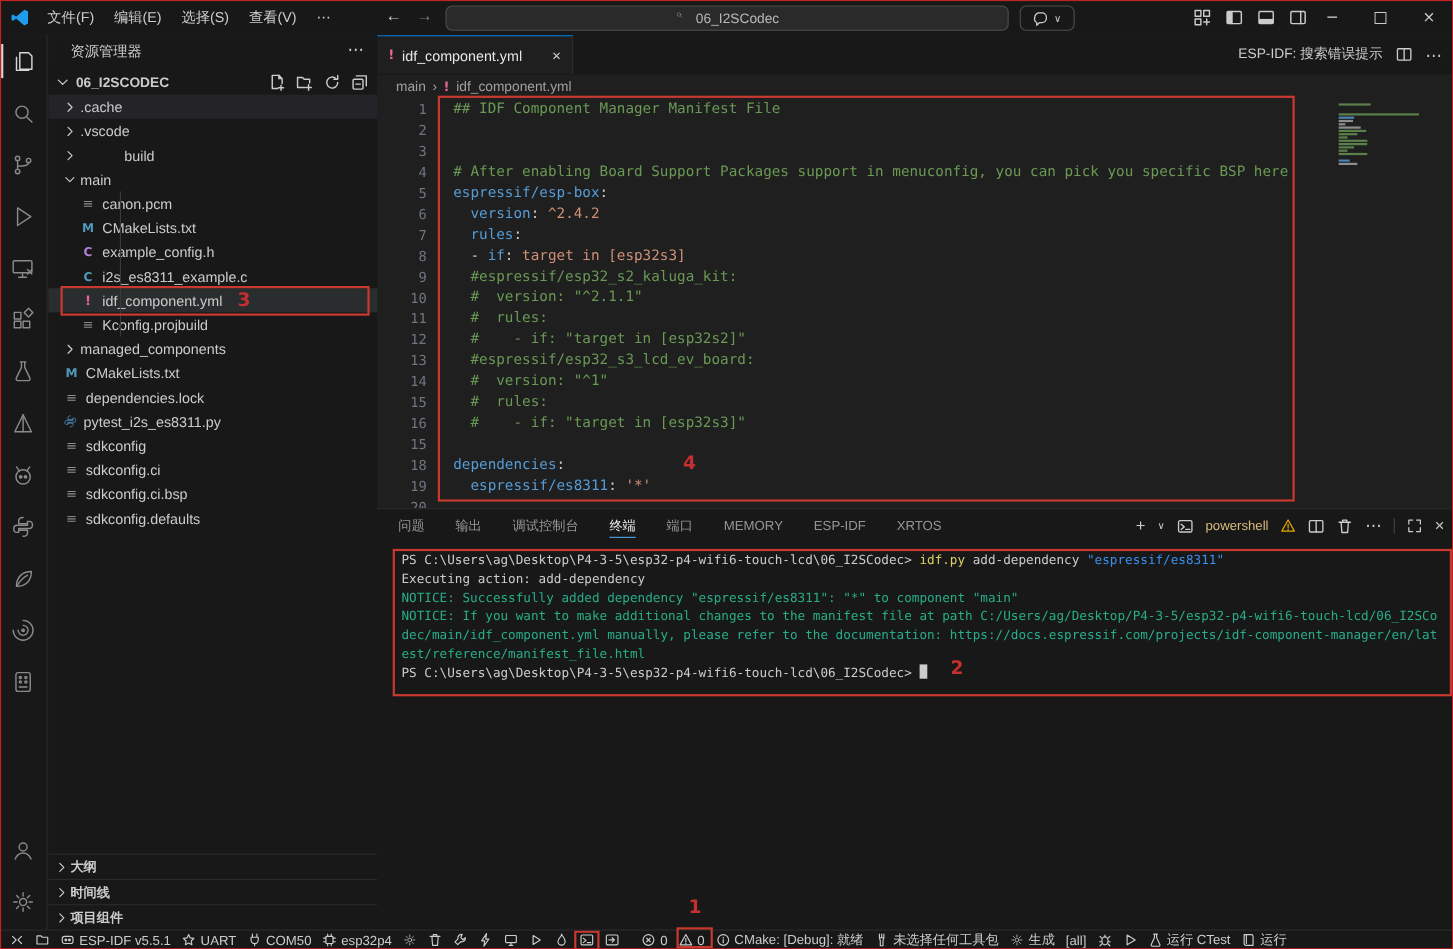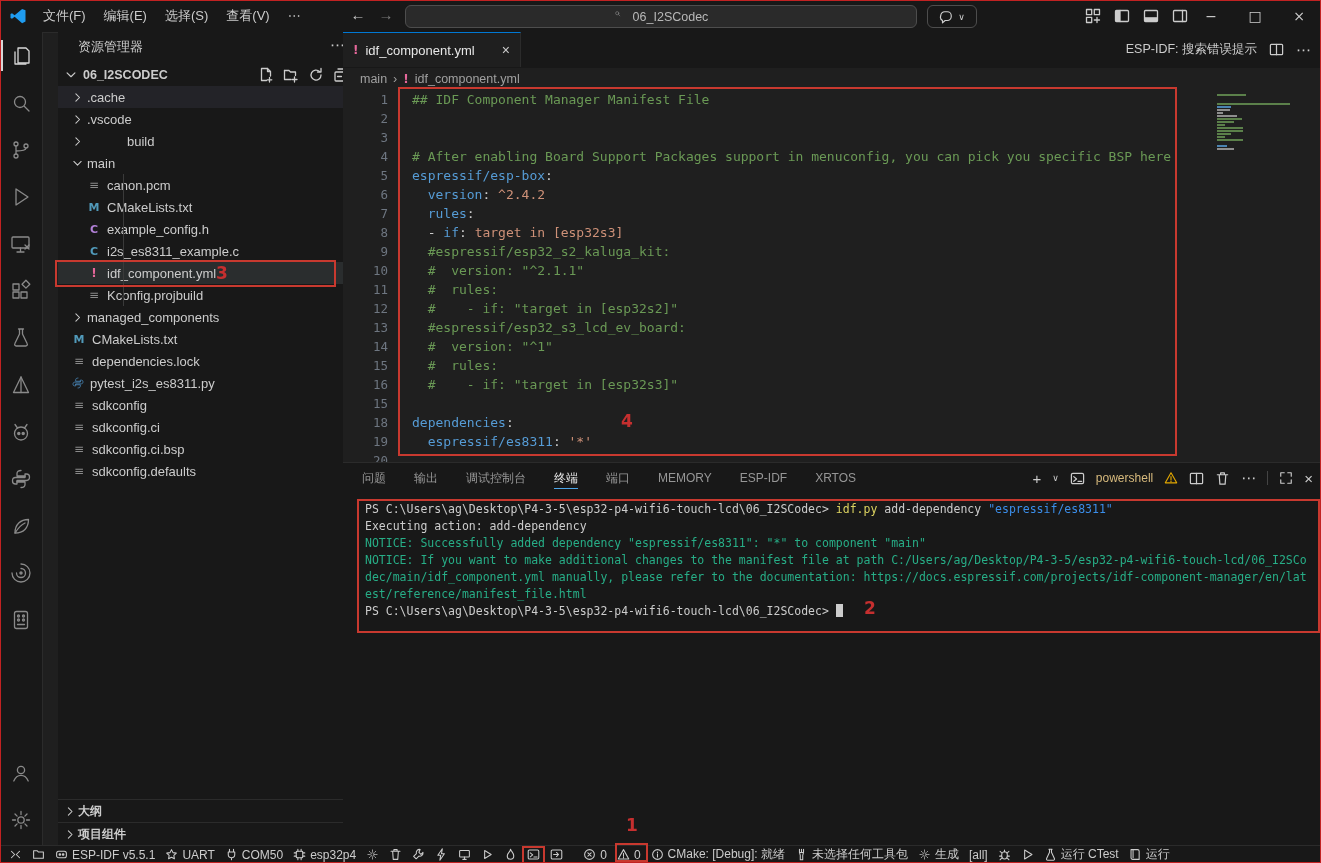--- a/index.html
+++ b/index.html
@@ -20,21 +20,21 @@
   #layout-ctrls{position:absolute;left:1085px;top:0;height:32px;display:flex;align-items:center;gap:13px;color:#cccccc;}
   #win-ctrls{position:absolute;right:0;top:0;height:32px;display:flex;}
   .winbtn{width:44px;height:32px;display:flex;align-items:center;justify-content:center;font-size:14px;color:#cccccc;font-family:"DejaVu Sans",sans-serif;}
   
   #activitybar{left:0;top:32px;width:42px;height:813px;background:#181818;border-right:1px solid #2b2b2b;}
   .ab-item{width:42px;height:47px;display:flex;align-items:center;justify-content:center;color:#8a8a8a;position:relative;}
   .ab-item.active{color:#d7d7d7;}
   .ab-item.active::before{content:"";position:absolute;left:1px;top:8px;bottom:8px;width:2px;background:#d7d7d7;}
   #ab-bottom{position:absolute;left:0;bottom:2px;width:42px;}
   
-  #sidebar{left:58px;top:32px;width:301px;height:813px;background:#181818;border-right:1px solid #a21caf;}
+  #sidebar{left:44px;top:32px;width:301px;height:813px;background:#181818;border-right:1px solid #a21caf;}
   #sb-header{position:absolute;left:0;top:0;width:100%;height:30px;display:flex;align-items:center;}
   #sb-title{margin-left:20px;font-size:13px;color:#cccccc;}
   #sb-more{position:absolute;right:14px;top:4px;font-size:15px;color:#cccccc;}
   #tree-head{position:absolute;left:0;top:32px;width:100%;height:22px;display:flex;align-items:center;background:#181818;}
   #tree-root-label{font-size:12.5px;font-weight:bold;margin-left:4px;}
   #tree-actions{position:absolute;right:10px;display:flex;gap:9px;color:#cccccc;}
   #file-tree{position:absolute;left:0;top:54px;width:100%;}
   .tree-row{height:22px;display:flex;align-items:center;font-size:13px;color:#cccccc;position:relative;cursor:default;}
   .tree-row.hov{background:#232328;}
   .tree-row.sel{background:#2a2d2e;}
@@ -548,20 +548,26 @@
         <div class="sb-sec">
           <svg class="ic tr-chev" width="13" height="13">
             <use href="#s-chevr"></use>
           </svg>
           <span>大纲</span>
         </div>
         <div class="sb-sec">
           <svg class="ic tr-chev" width="13" height="13">
             <use href="#s-chevr"></use>
           </svg>
+          <span>时间线</span>
+        </div>
+        <div class="sb-sec">
+          <svg class="ic tr-chev" width="13" height="13">
+            <use href="#s-chevr"></use>
+          </svg>
           <span>项目组件</span>
         </div>
       </div>
   </div>
 
   <div class="abs" id="editor">
     <div id="tabbar">
       <div id="tab-active">
         <span class="fi warn" style="width:auto;margin-right:0;">!</span>
         <span id="tab-label">idf_component.yml</span>

